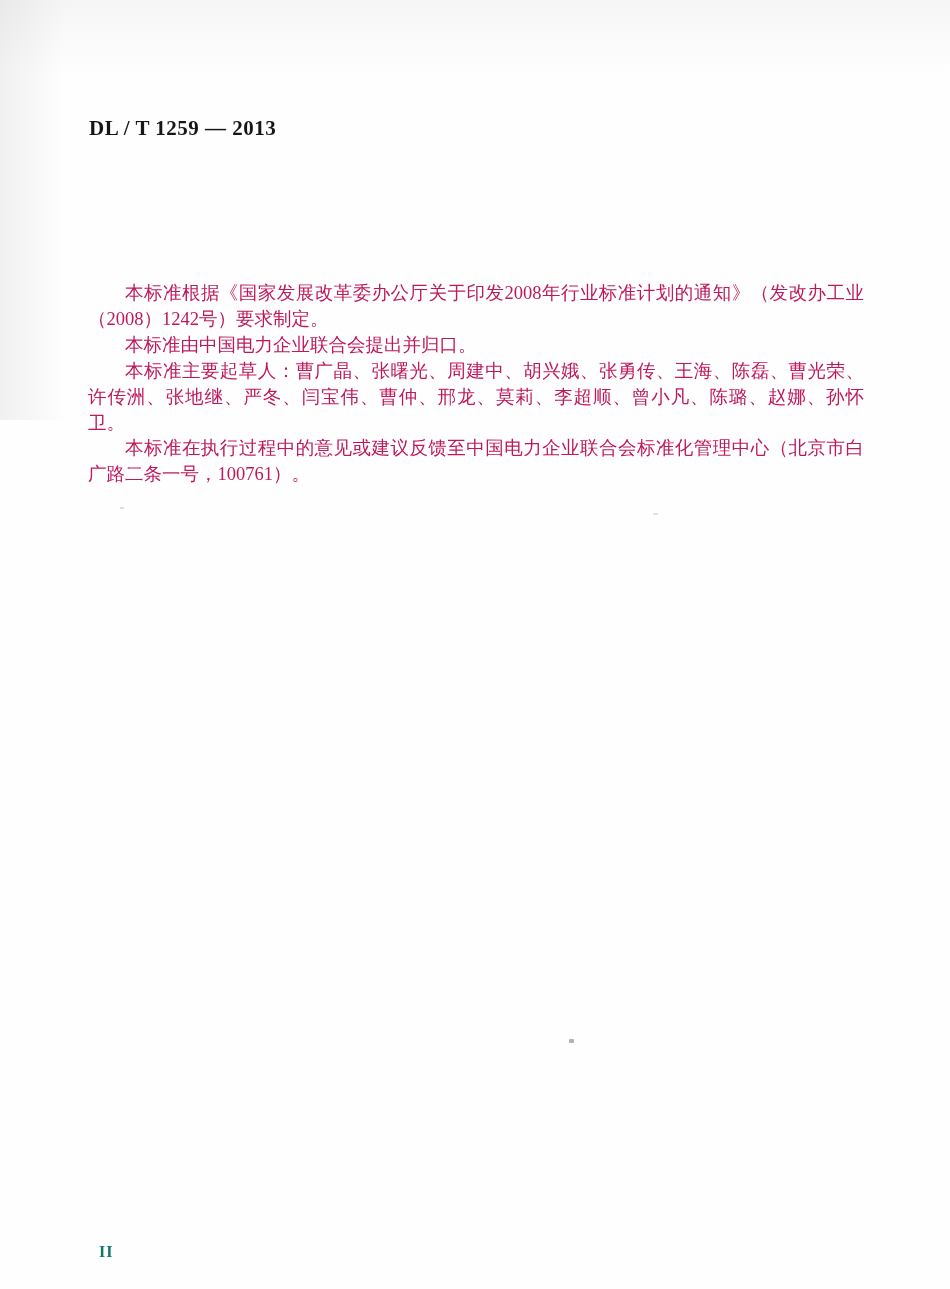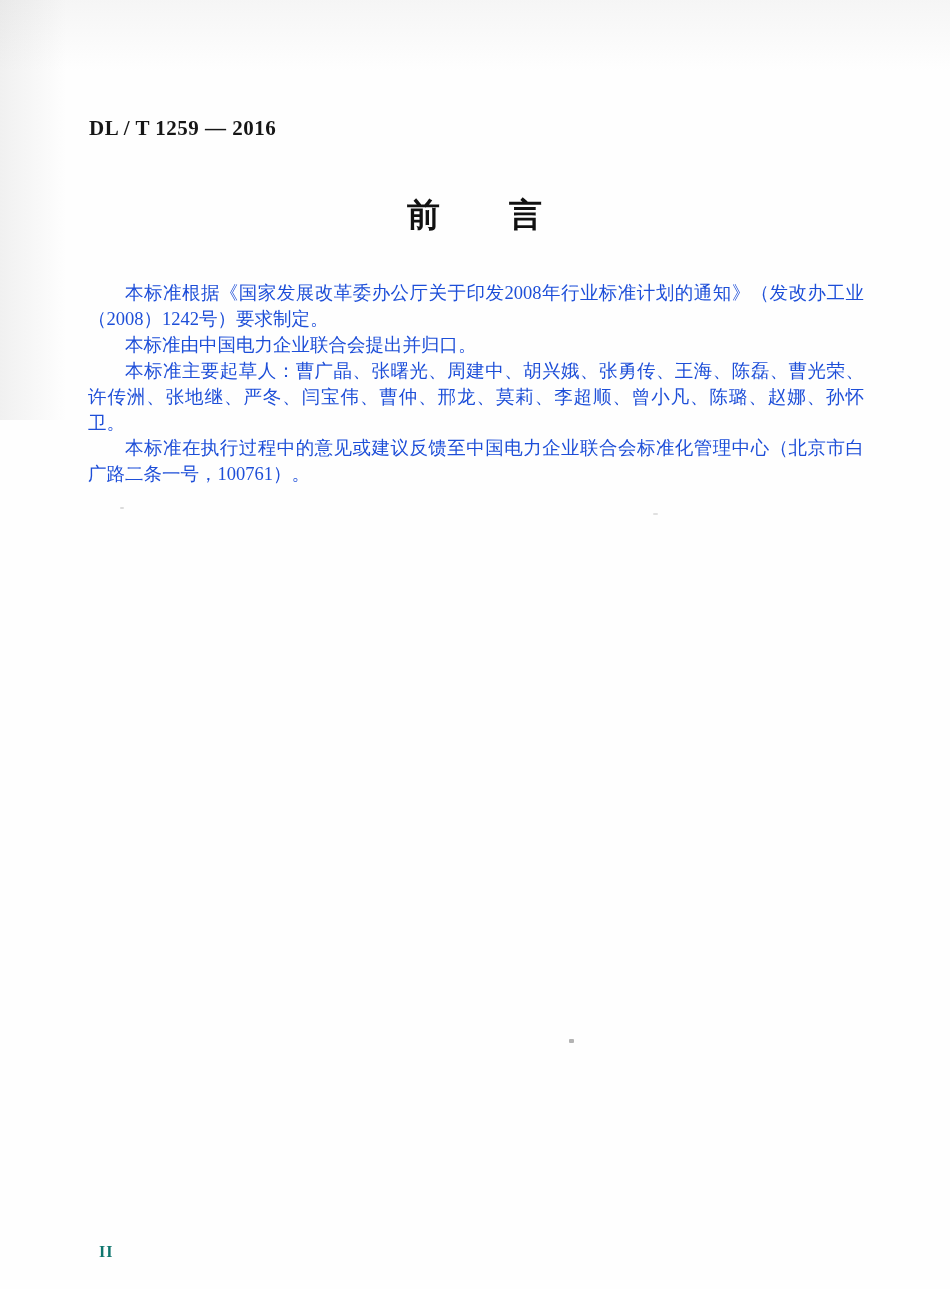--- a/index.html
+++ b/index.html
@@ -60,21 +60,21 @@
 
   .body-text {
     position: absolute;
     left: 88px;
     top: 281px;
     width: 776px;
     font-size: 18.5px;
     line-height: 25.9px;
     text-align: justify;
     text-justify: inter-ideograph;
-    color: #1d4ed8;
+    color: #be185d;
   }
   .body-text p {
     margin: 0;
     text-indent: 2em;
     word-break: break-all;
   }
 
   .page-number {
     position: absolute;
     left: 99px;
@@ -93,23 +93,22 @@
   }
   .speck-1 { left: 569px; top: 1039px; width: 5px; height: 4px; opacity: 0.75; }
   .speck-2 { left: 120px; top: 507px;  width: 4px; height: 2px; opacity: 0.35; }
   .speck-3 { left: 653px; top: 513px;  width: 5px; height: 2px; opacity: 0.3; }
 </style>
 </head>
 <body>
 
 <div class="page">
 
-  <div class="doc-code">DL / T 1259 — 2016</div>
+  <div class="doc-code">DL / T 1259 — 2013</div>
 
-  <h1 class="doc-title">前　　言</h1>
 
   <div class="body-text">
     <p>本标准根据《国家发展改革委办公厅关于印发2008年行业标准计划的通知》（发改办工业（2008）1242号）要求制定。</p>
     <p>本标准由中国电力企业联合会提出并归口。</p>
     <p>本标准主要起草人：曹广晶、张曙光、周建中、胡兴娥、张勇传、王海、陈磊、曹光荣、许传洲、张地继、严冬、闫宝伟、曹仲、邢龙、莫莉、李超顺、曾小凡、陈璐、赵娜、孙怀卫。</p>
     <p>本标准在执行过程中的意见或建议反馈至中国电力企业联合会标准化管理中心（北京市白广路二条一号，100761）。</p>
   </div>
 
   <div class="page-number">II</div>
 

